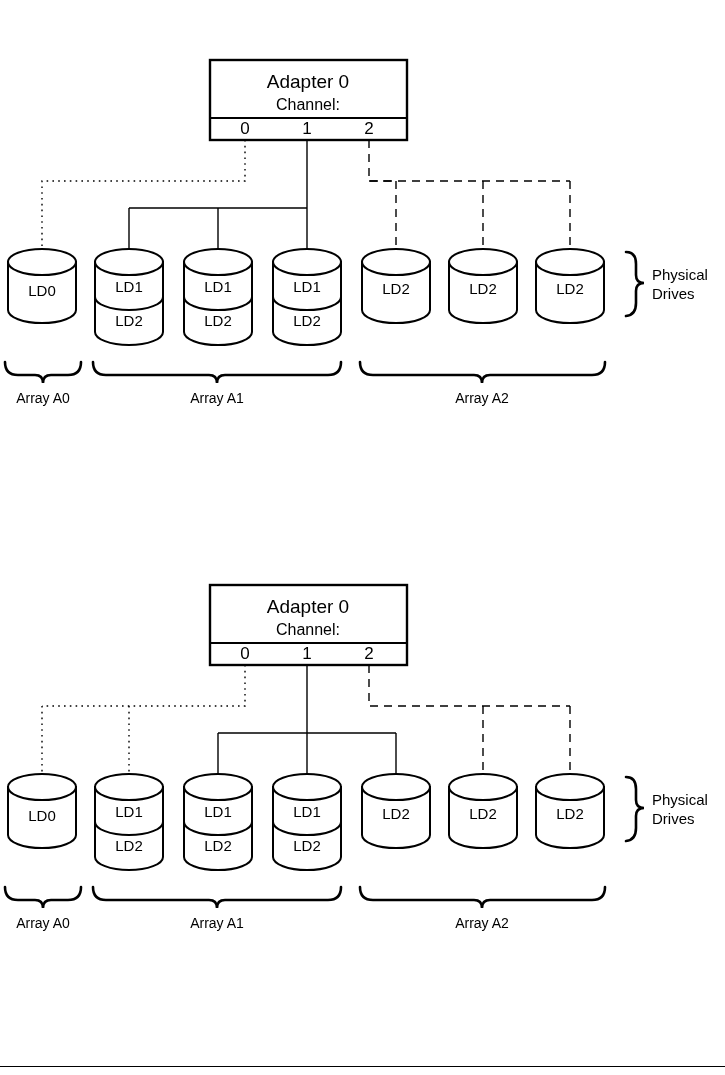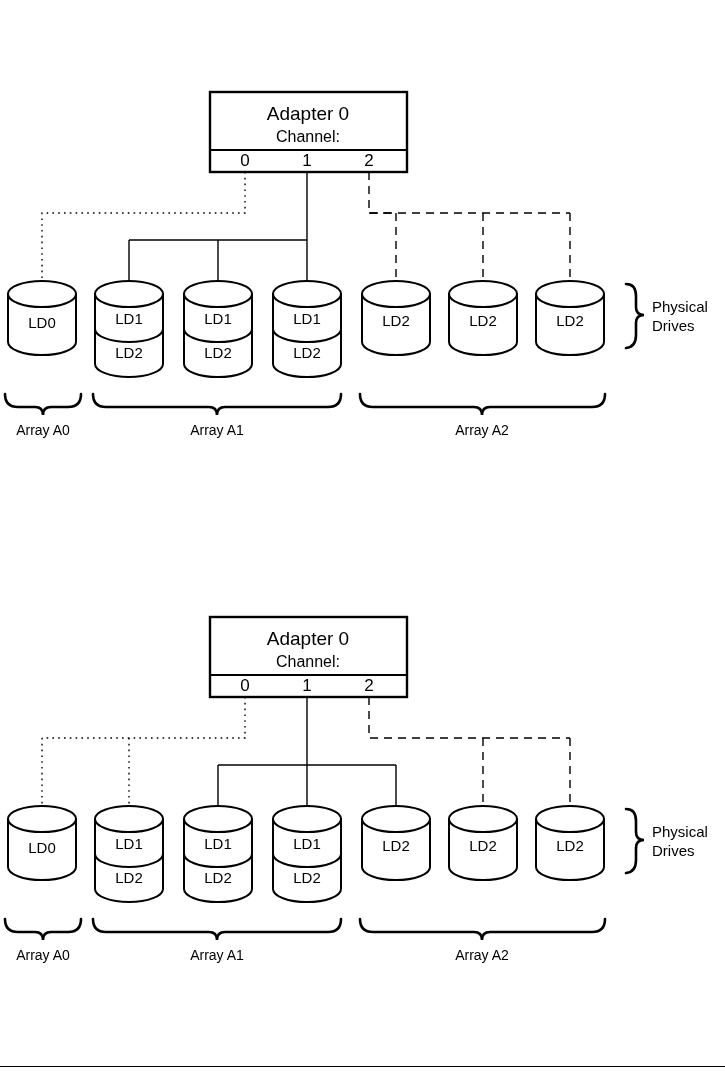--- a/index.html
+++ b/index.html
@@ -12,21 +12,20 @@
     height: 1075px;
     position: relative;
     font-family: "Liberation Sans", sans-serif;
     color: #000000;
     overflow: hidden;
   }
   .diagram {
     position: absolute;
     left: 0;
     width: 725px;
-    margin-top: 32px;
   }
   #diagram-1 { top: 0px; height: 430px; }
   #diagram-2 { top: 525px; height: 430px; }
   .diagram svg {
     display: block;
   }
   .footer-rule {
     position: absolute;
     left: 0;
     top: 1066px;

